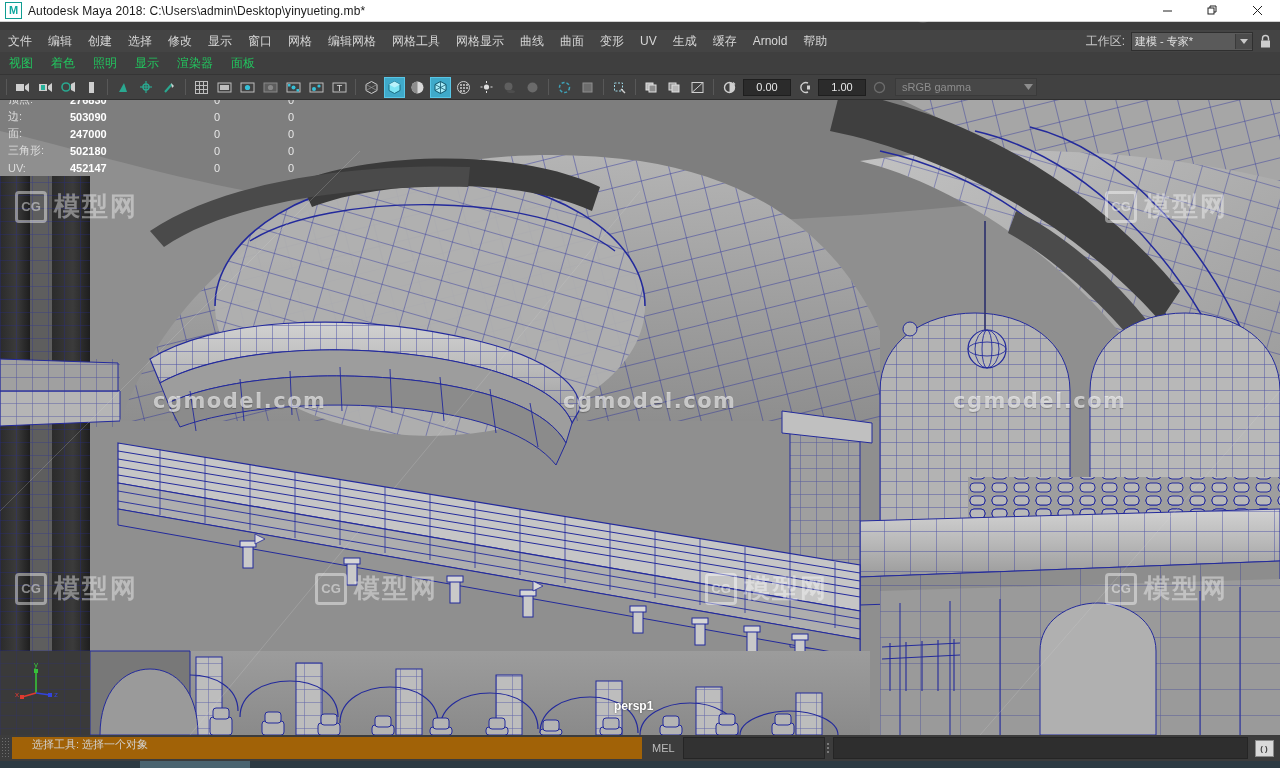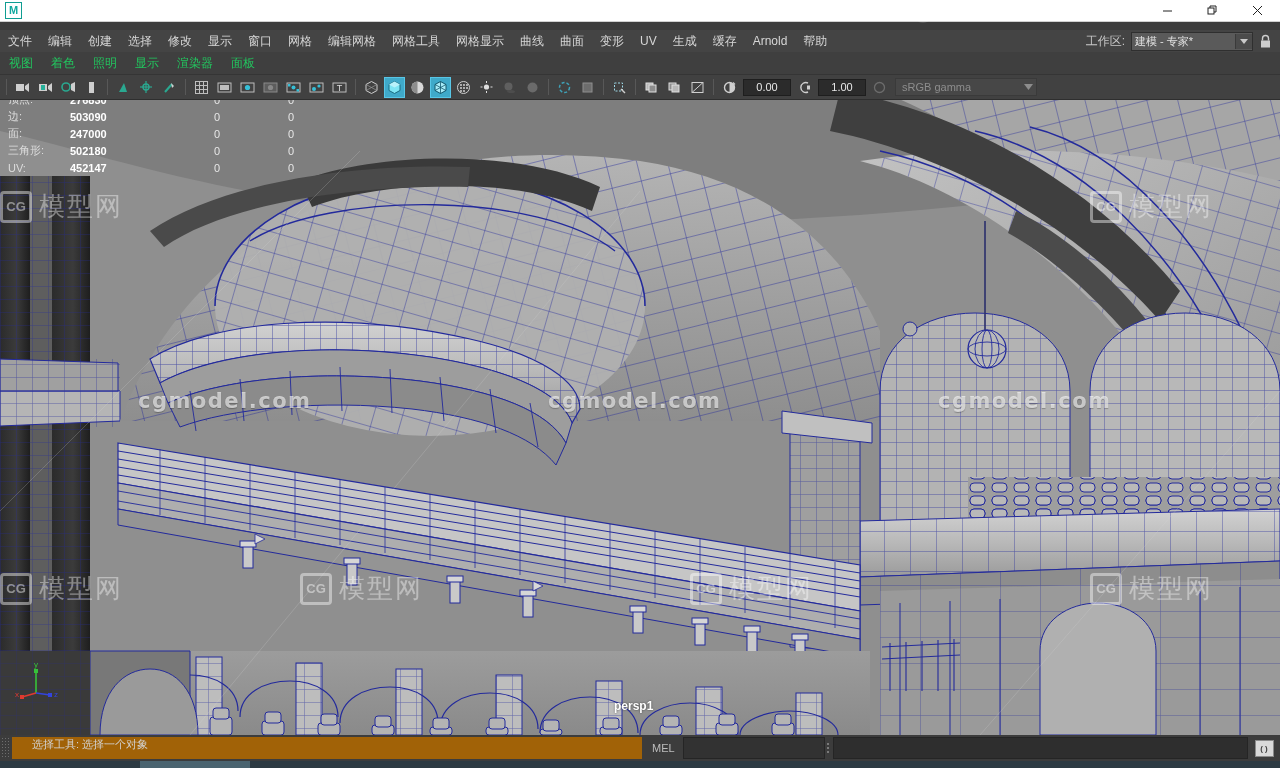--- a/index.html
+++ b/index.html
@@ -70,29 +70,29 @@
   
   .gizmo{position:absolute;left:14px;bottom:28px;width:50px;height:50px;z-index:12;}
 
   
   .persp-label{position:absolute;left:614px;bottom:22px;font-size:12px;
                font-weight:bold;color:#ffffff;z-index:12;
                text-shadow:0 0 2px rgba(0,0,0,.6);}
 
   
   .wm{position:absolute;z-index:11;pointer-events:none;
-      font-family:"DejaVu Sans",sans-serif;user-select:none;}
+      font-family:"DejaVu Sans",sans-serif;user-select:none;margin-left:15px;}
   .wm-cg{font-size:21px;font-weight:bold;letter-spacing:1.5px;
          color:rgba(255,255,255,.62);text-shadow:0 1px 1px rgba(0,0,0,.25);}
   .wm-cn{display:flex;align-items:center;gap:7px;opacity:.5;}
   .wm-badge{width:26px;height:26px;border:3px solid rgba(255,255,255,.85);
             border-radius:4px;display:flex;align-items:center;justify-content:center;
             font-size:13px;font-weight:bold;color:rgba(255,255,255,.9);
             font-family:"Liberation Sans",sans-serif;}
-  .wm-cn-text{font-size:26px;font-weight:normal;color:rgba(255,255,255,.8);letter-spacing:2px;}
+  .wm-cn-text{font-size:26px;font-weight:bold;color:rgba(255,255,255,.8);letter-spacing:2px;}
   .wm-top{position:absolute;top:-6px;font-size:26px;font-weight:bold;
           color:rgba(255,255,255,.12);letter-spacing:1px;z-index:41;}
 
   
   .statusbar{position:absolute;left:0;top:735px;width:1280px;height:26px;
              background:#3c3c3c;display:flex;align-items:center;z-index:30;}
   .grip{width:9px;height:22px;margin:0 2px 0 1px;
         background-image:radial-gradient(#6d6d6d 1px,transparent 1px);
         background-size:3px 3px;}
   .help-line{flex:0 0 630px;height:22px;background:#a16207;display:flex;}
@@ -115,20 +115,21 @@
            background:#2c3a42;z-index:30;}
   .taskbar-hl{position:absolute;left:140px;top:0;width:110px;height:7px;background:#4a6470;}
 </style>
 </head>
 <body>
 
 <div class="app">
 
   <div class="titlebar">
     <div class="maya-logo">M</div>
+    <div class="title-text">Autodesk Maya 2018: C:\Users\admin\Desktop\yinyueting.mb*</div>
     <div class="win-btns">
       <div class="win-btn">
         <svg width="11" height="11" viewBox="0 0 11 11">
             <line x1="1" y1="6" x2="10" y2="6" stroke="#222" stroke-width="1"></line>
           </svg>
       </div>
       <div class="win-btn">
         <svg width="11" height="11" viewBox="0 0 11 11">
           <rect x="1" y="3" width="6" height="6" fill="none" stroke="#222" stroke-width="1"></rect>
           <polyline points="3,3 3,1 9,1 9,7 7,7" fill="none" stroke="#222" stroke-width="1"></polyline>

